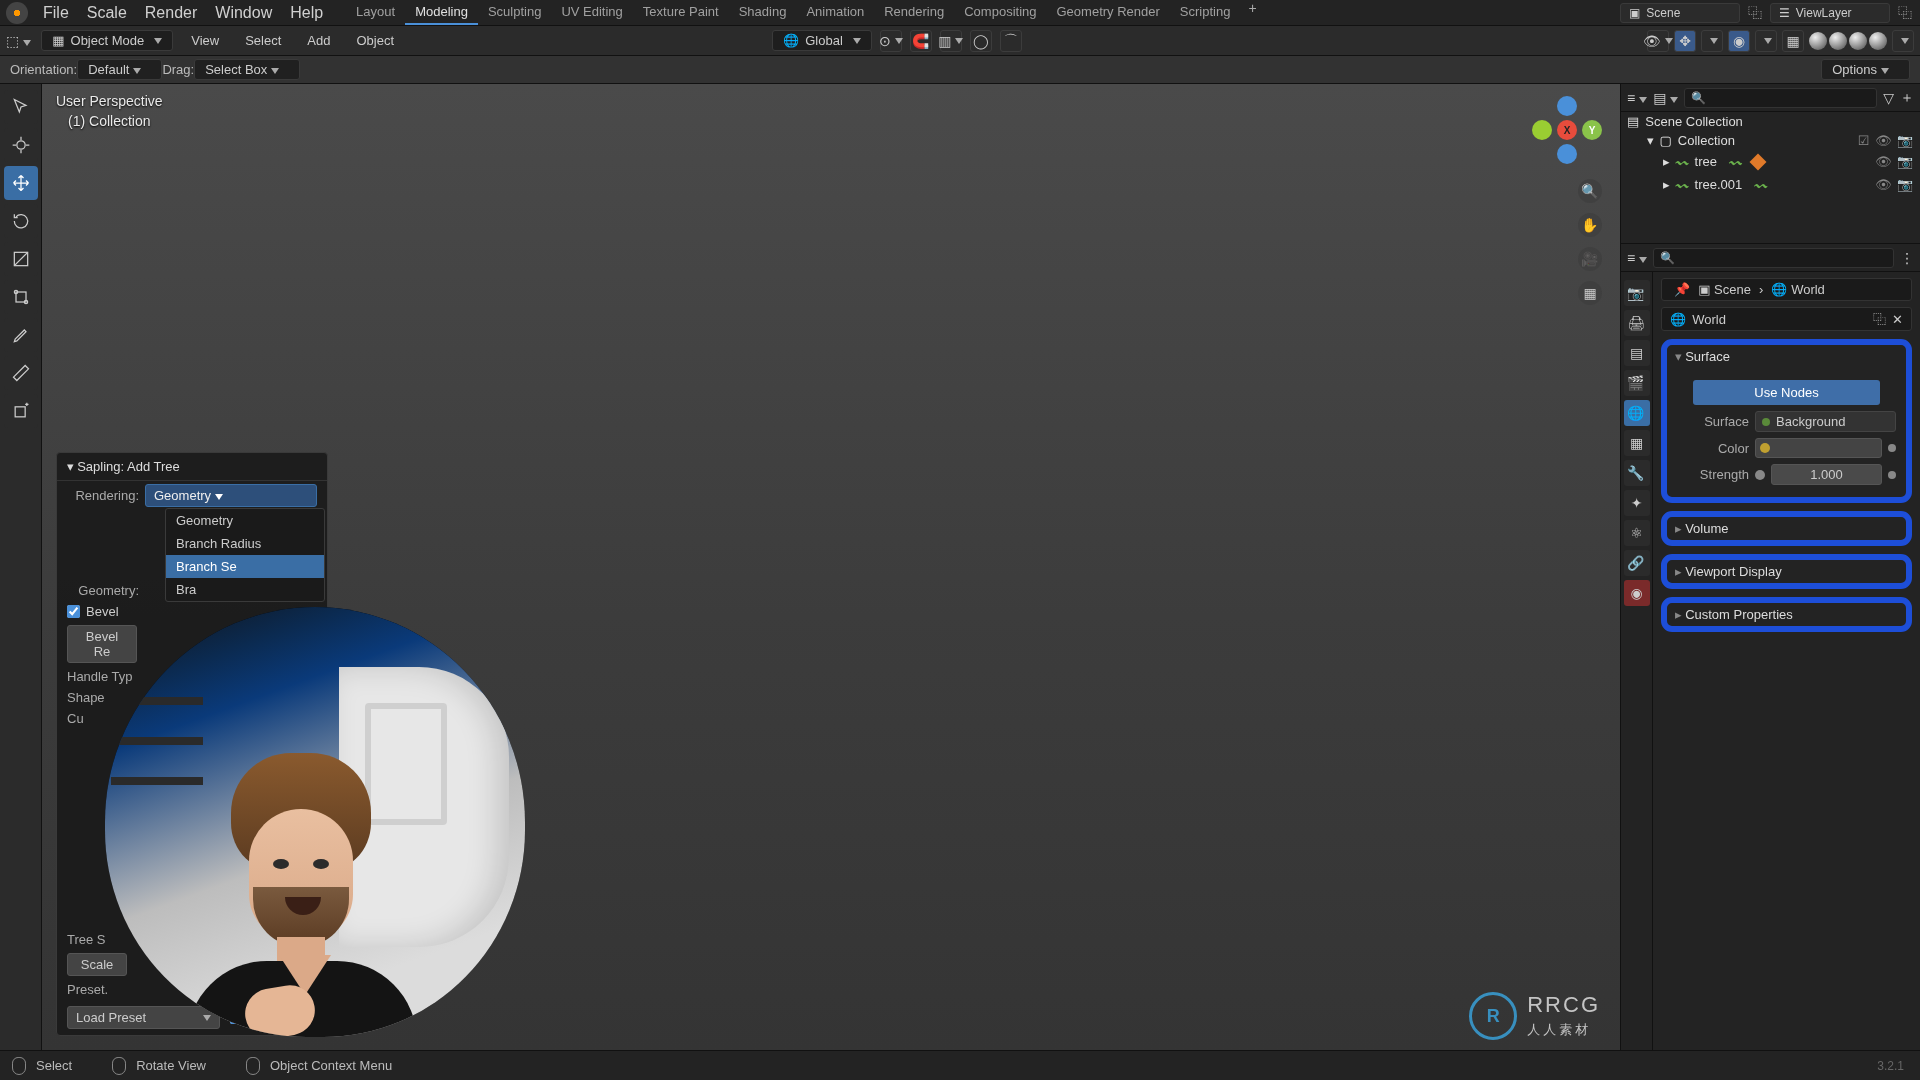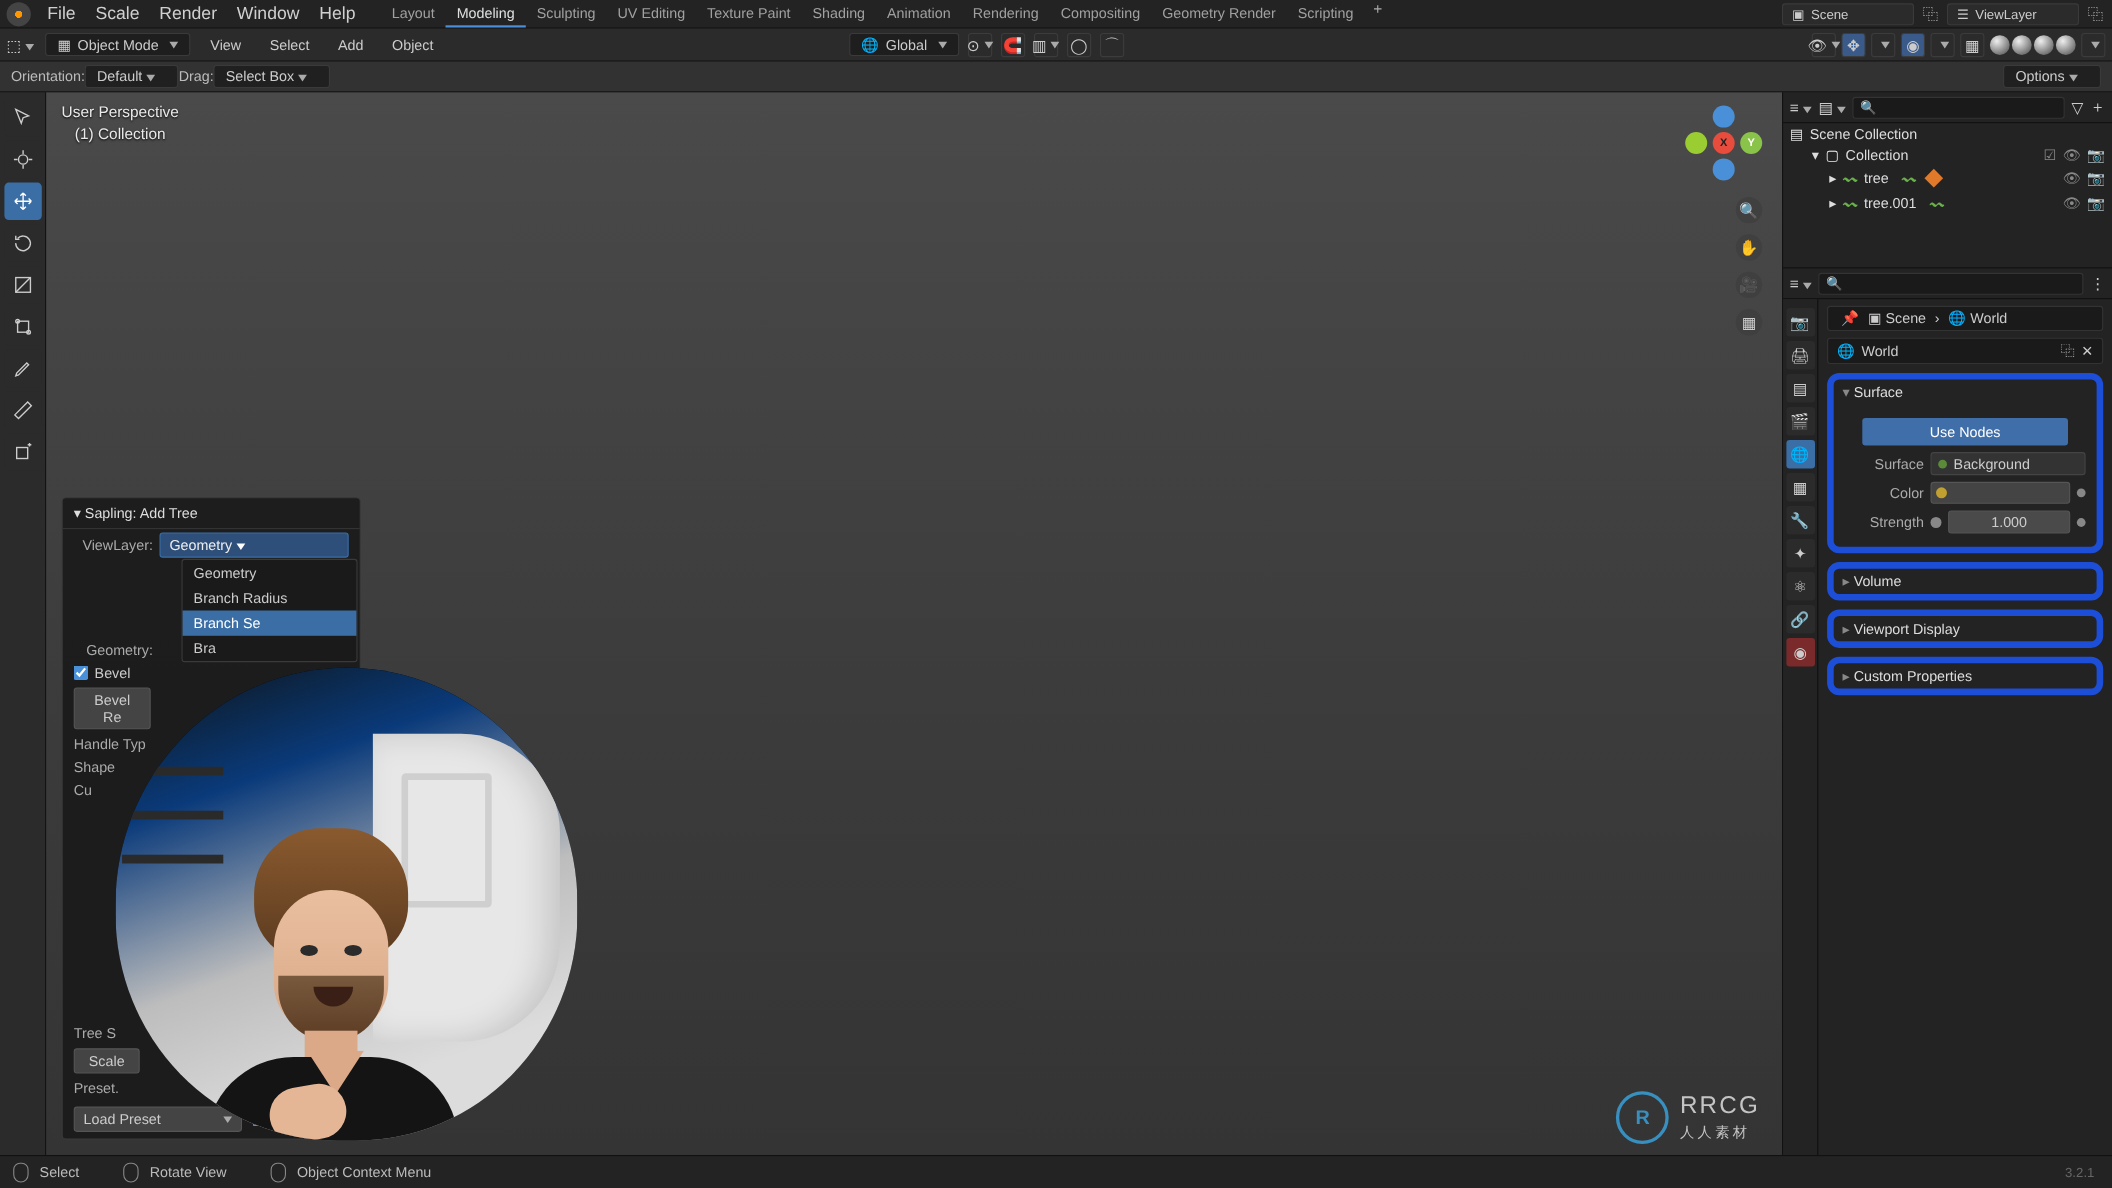--- a/index.html
+++ b/index.html
@@ -307,21 +307,21 @@
     <div class="vp-side-icons">
       <div class="sbtn">🔍</div>
       <div class="sbtn">✋</div>
       <div class="sbtn">🎥</div>
       <div class="sbtn">▦</div>
     </div>
 
     <div class="sapling-panel cut">
       <div class="hdr">▾ <span>Sapling: Add Tree</span></div>
       <div class="row">
-        <div class="k">ViewLayer:</div>
+        <div class="k">Rendering:</div>
         <div class="sel"><span>Geometry</span><span class="tri" style="border-top-color:#fff"></span></div>
       </div>
       <div class="dropdown-pop">
         <div class="opt">Geometry</div>
         <div class="opt">Branch Radius</div>
         <div class="opt hl">Branch Se</div>
         <div class="opt">Bra</div>
       </div>
       <div class="row" style="margin-top:70px">
         <div class="k">Geometry:</div>

